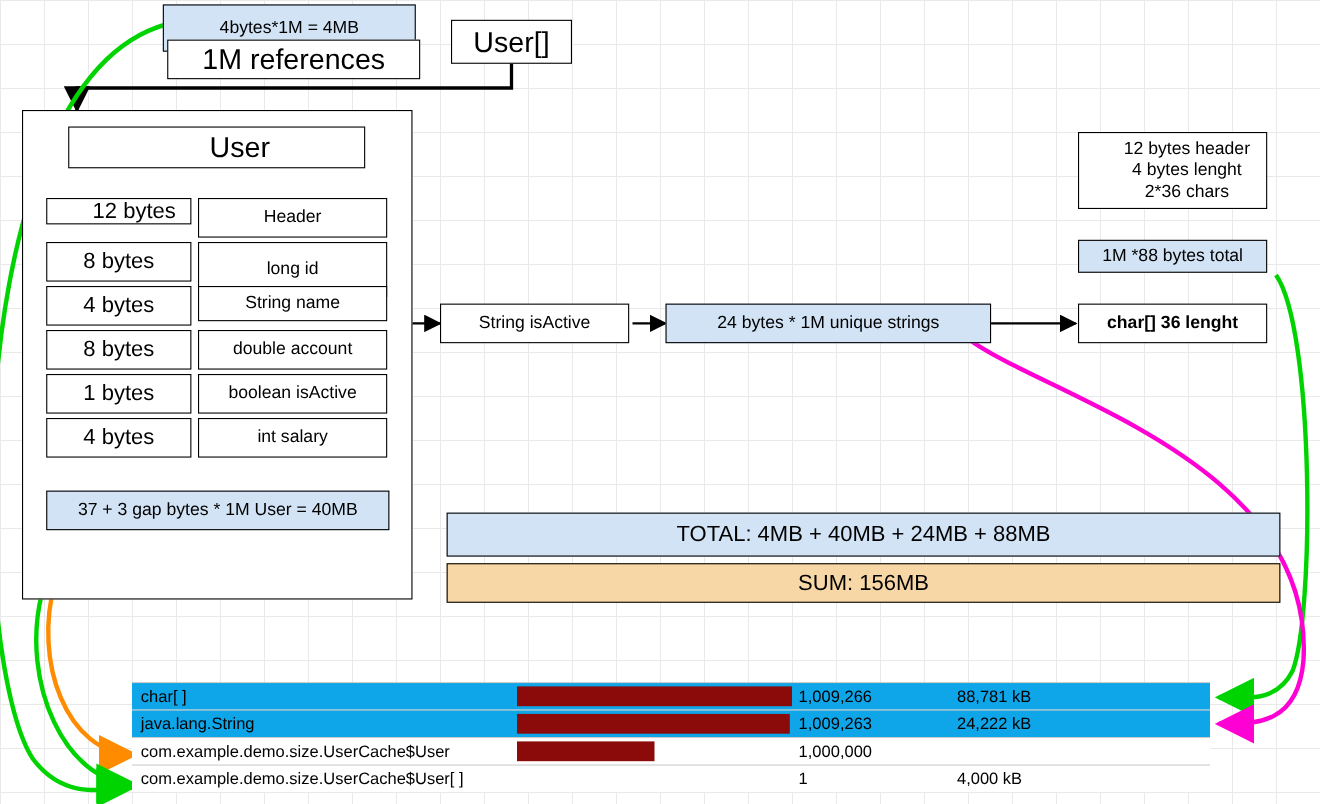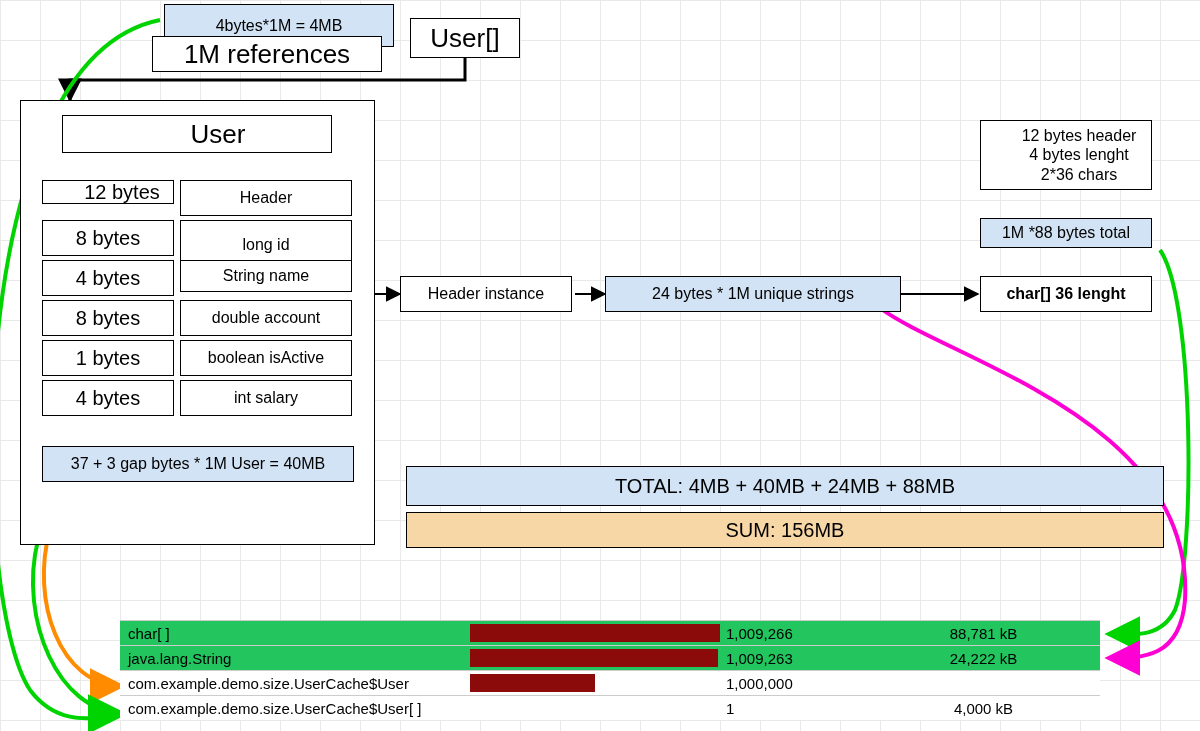--- a/index.html
+++ b/index.html
@@ -66,26 +66,26 @@
     font-size: 15px;
     background: #fff;
   }
   .row {
     display: flex;
     align-items: center;
     height: 25px;
     border-top: 1px solid #ccc;
     position: relative;
   }
-  .row:nth-child(1), .row:nth-child(2) { background: #22c55e; }
+  .row:nth-child(1), .row:nth-child(2) { background: #0ea5e9; }
   .row .name { flex: 0 0 350px; padding-left: 8px; }
   .row .barcell { flex: 0 0 250px; position: relative; height: 100%; }
   .row .bar { position: absolute; top: 3px; bottom: 3px; left: 0; background: #8b0a0a; }
   .row .count { flex: 0 0 150px; text-align: left; padding-left: 6px;}
-  .row .size { flex: 1; text-align: center; padding-right: 3px; }
+  .row .size { flex: 1; text-align: left; padding-right: 3px; }
 </style>
 </head>
 <body>
 
 <div class="grid"></div>
 
 <svg class="svg-layer">
   <defs>
     <marker id="ar-black" viewBox="0 0 10 10" refX="9" refY="5" markerWidth="8" markerHeight="8" orient="auto">
       <path d="M0,0 L10,5 L0,10 z" fill="#000"></path>
@@ -113,21 +113,21 @@
 
   <path d="M 1160 250 C 1195 300, 1195 560, 1175 610 C 1160 640, 1130 634, 1108 634" stroke="#00d400" stroke-width="4" fill="none" marker-end="url(#ar-green)"></path>
 
   <path d="M 880 308 C 950 360, 1195 420, 1185 600 C 1180 660, 1140 658, 1108 658" stroke="#ff00d4" stroke-width="4" fill="none" marker-end="url(#ar-magenta)"></path>
 
   <path d="M 50 530 C 30 600, 60 686, 122 686" stroke="#ff8c00" stroke-width="4" fill="none" marker-end="url(#ar-orange)"></path>
 
   <path d="M 38 540 C 18 620, 60 712, 120 712" stroke="#00d400" stroke-width="4" fill="none" marker-end="url(#ar-green)"></path>
 </svg>
 
-<div class="box blue small" style="left:164px; top:4px; width:230px; height:43px;">4bytes*1M = 4MB</div>
+<div class="box blue small" style="left:148px; top:4px; width:230px; height:43px;">4bytes*1M = 4MB</div>
 <div class="box big" style="left:152px; top:36px; width:230px; height:36px;">1M references</div>
 <div class="box big" style="left:410px; top:18px; width:110px; height:40px;">User[]</div>
 
 <div class="user-box"></div>
 <div class="box big" style="left:62px; top:115px; width:270px; height:38px;padding-left:48px;">User</div>
 
 <div class="box med" style="left:42px; top:180px; width:132px; height:24px;padding-left:34px;">12 bytes</div>
 <div class="box small" style="left:180px; top:180px; width:172px; height:36px;">Header</div>
 
 <div class="box med" style="left:42px; top:220px; width:132px; height:36px;">8 bytes</div>
@@ -140,21 +140,21 @@
 <div class="box small" style="left:180px; top:300px; width:172px; height:36px;">double account</div>
 
 <div class="box med" style="left:42px; top:340px; width:132px; height:36px;">1 bytes</div>
 <div class="box small" style="left:180px; top:340px; width:172px; height:36px;">boolean isActive</div>
 
 <div class="box med" style="left:42px; top:380px; width:132px; height:36px;">4 bytes</div>
 <div class="box small" style="left:180px; top:380px; width:172px; height:36px;">int salary</div>
 
 <div class="box blue small multi" style="left:42px; top:446px; width:312px; height:36px;">37 + 3 gap bytes * 1M User = 40MB</div>
 
-<div class="box small" style="left:400px; top:276px; width:172px; height:36px;">Header instance</div>
+<div class="box small" style="left:400px; top:276px; width:172px; height:36px;">String isActive</div>
 <div class="box blue small" style="left:605px; top:276px; width:296px; height:36px;">24 bytes * 1M unique strings</div>
 <div class="box small" style="left:980px; top:276px; width:172px; height:36px;font-weight:bold;">char[] 36 lenght</div>
 
 <div class="box small multi" style="left:980px; top:120px; width:172px; height:70px;padding-left:32px;">
   <span>12 bytes  header</span>
   <span>4 bytes lenght</span>
   <span>2*36 chars</span>
 </div>
 <div class="box blue small" style="left:980px; top:218px; width:172px; height:30px;">1M *88 bytes total</div>
 

